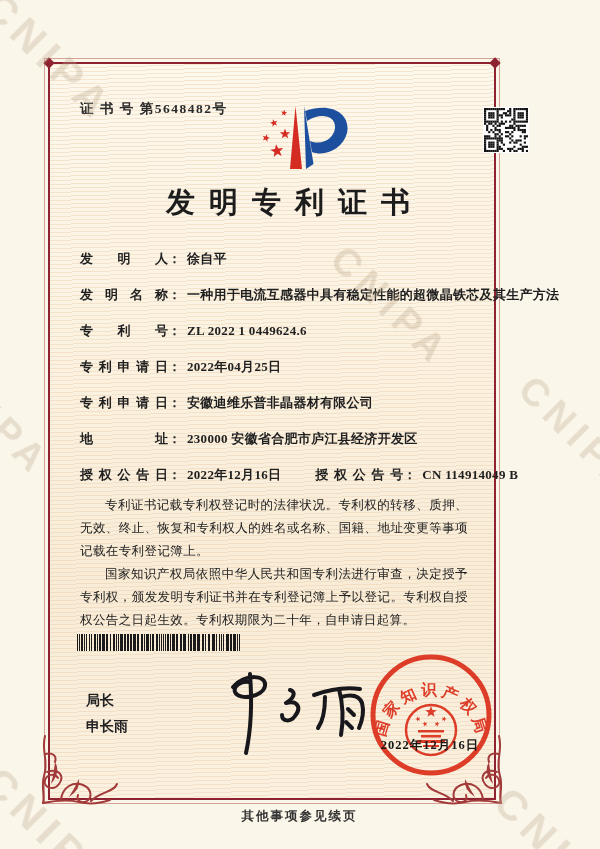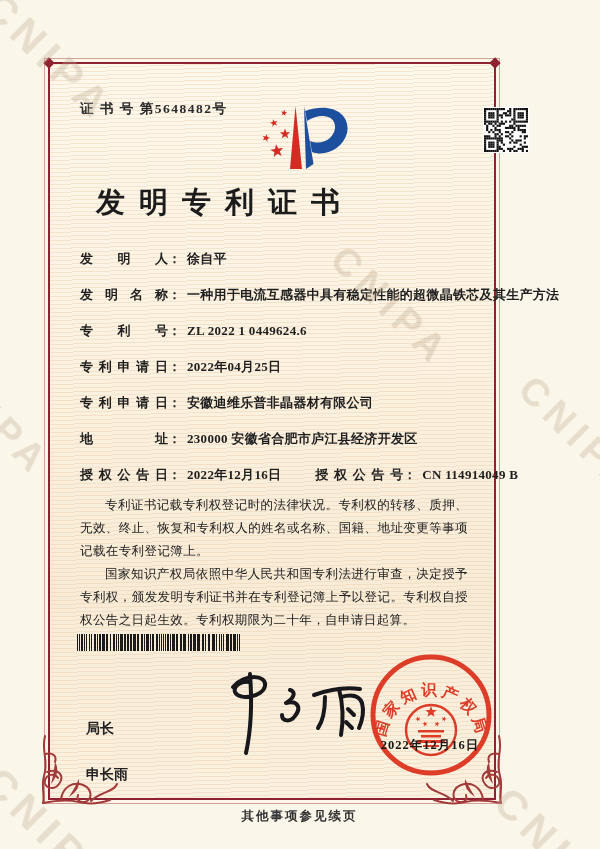--- a/index.html
+++ b/index.html
@@ -53,21 +53,21 @@
 
   .cert-no{
     position:absolute; left:30px; top:36px;
     font-size:13.5px; font-weight:600; letter-spacing:1.5px; color:#2a2a2a;
   }
   .logo{ position:absolute; left:207px; top:39px; width:100px; height:72px; }
   .qr{ position:absolute; left:433px; top:43px; width:46px; height:46px; background:#fff; padding:1px; }
   .qr svg{ display:block; width:44px; height:44px; fill:#111; }
 
   .title{
-    position:absolute; left:0; right:0; top:119px; text-align:left;
+    position:absolute; left:0; right:0; top:119px; text-align:center;
     font-size:29px; font-weight:700; color:var(--ink);
     letter-spacing:14px; text-indent:14px;padding-left:32px;
   }
 
   .fields{ position:absolute; left:30px; top:186px; right:2px; }
   .frow{ height:22px; margin-bottom:14px; white-space:nowrap; font-size:13px; font-weight:600; color:#1f1f1f; }
   .flabel{ display:inline-block; width:88px; text-align:justify; text-align-last:justify; vertical-align:top; }
   .fcolon{ display:inline-block; margin-right:6px; }
   .fvalue{ letter-spacing:0.3px; }
   .grant .flabel2{ margin-left:34px; }
@@ -75,21 +75,21 @@
   .paras{ position:absolute; left:30px; right:26px; top:430px; color:#222; }
   .paras p{
     font-size:12.5px; line-height:23px; text-indent:2em;
     font-weight:500; letter-spacing:0.4px; text-align:justify;
   }
 
   .barcode{ position:absolute; left:27px; top:570px; width:165px; height:17px; }
   .barcode svg{ display:block; fill:#1a1a1a; }
 
   .signer{ position:absolute; left:36px; top:628px; font-family:var(--sans); font-weight:bold; font-size:14px; color:#222; }
-  .signer div{ margin-bottom:8px;margin-top:28px; }
+  .signer div{ margin-bottom:8px; }
   .signature{ position:absolute; left:128px; top:596px; width:200px; height:110px; z-index:6; }
 
   .seal{ position:absolute; left:316px; top:586px; width:130px; height:130px; z-index:7; mix-blend-mode:multiply; }
   .seal-date{
     position:absolute; left:320px; top:673px; width:120px; text-align:center;
     font-size:12.5px; font-weight:600; color:#181818; letter-spacing:1px; z-index:8;
   }
   .page-no{
     position:absolute; left:0; right:0; top:713px; text-align:center;
     font-size:12px; font-weight:600; color:#6b4a40; letter-spacing:2px;

